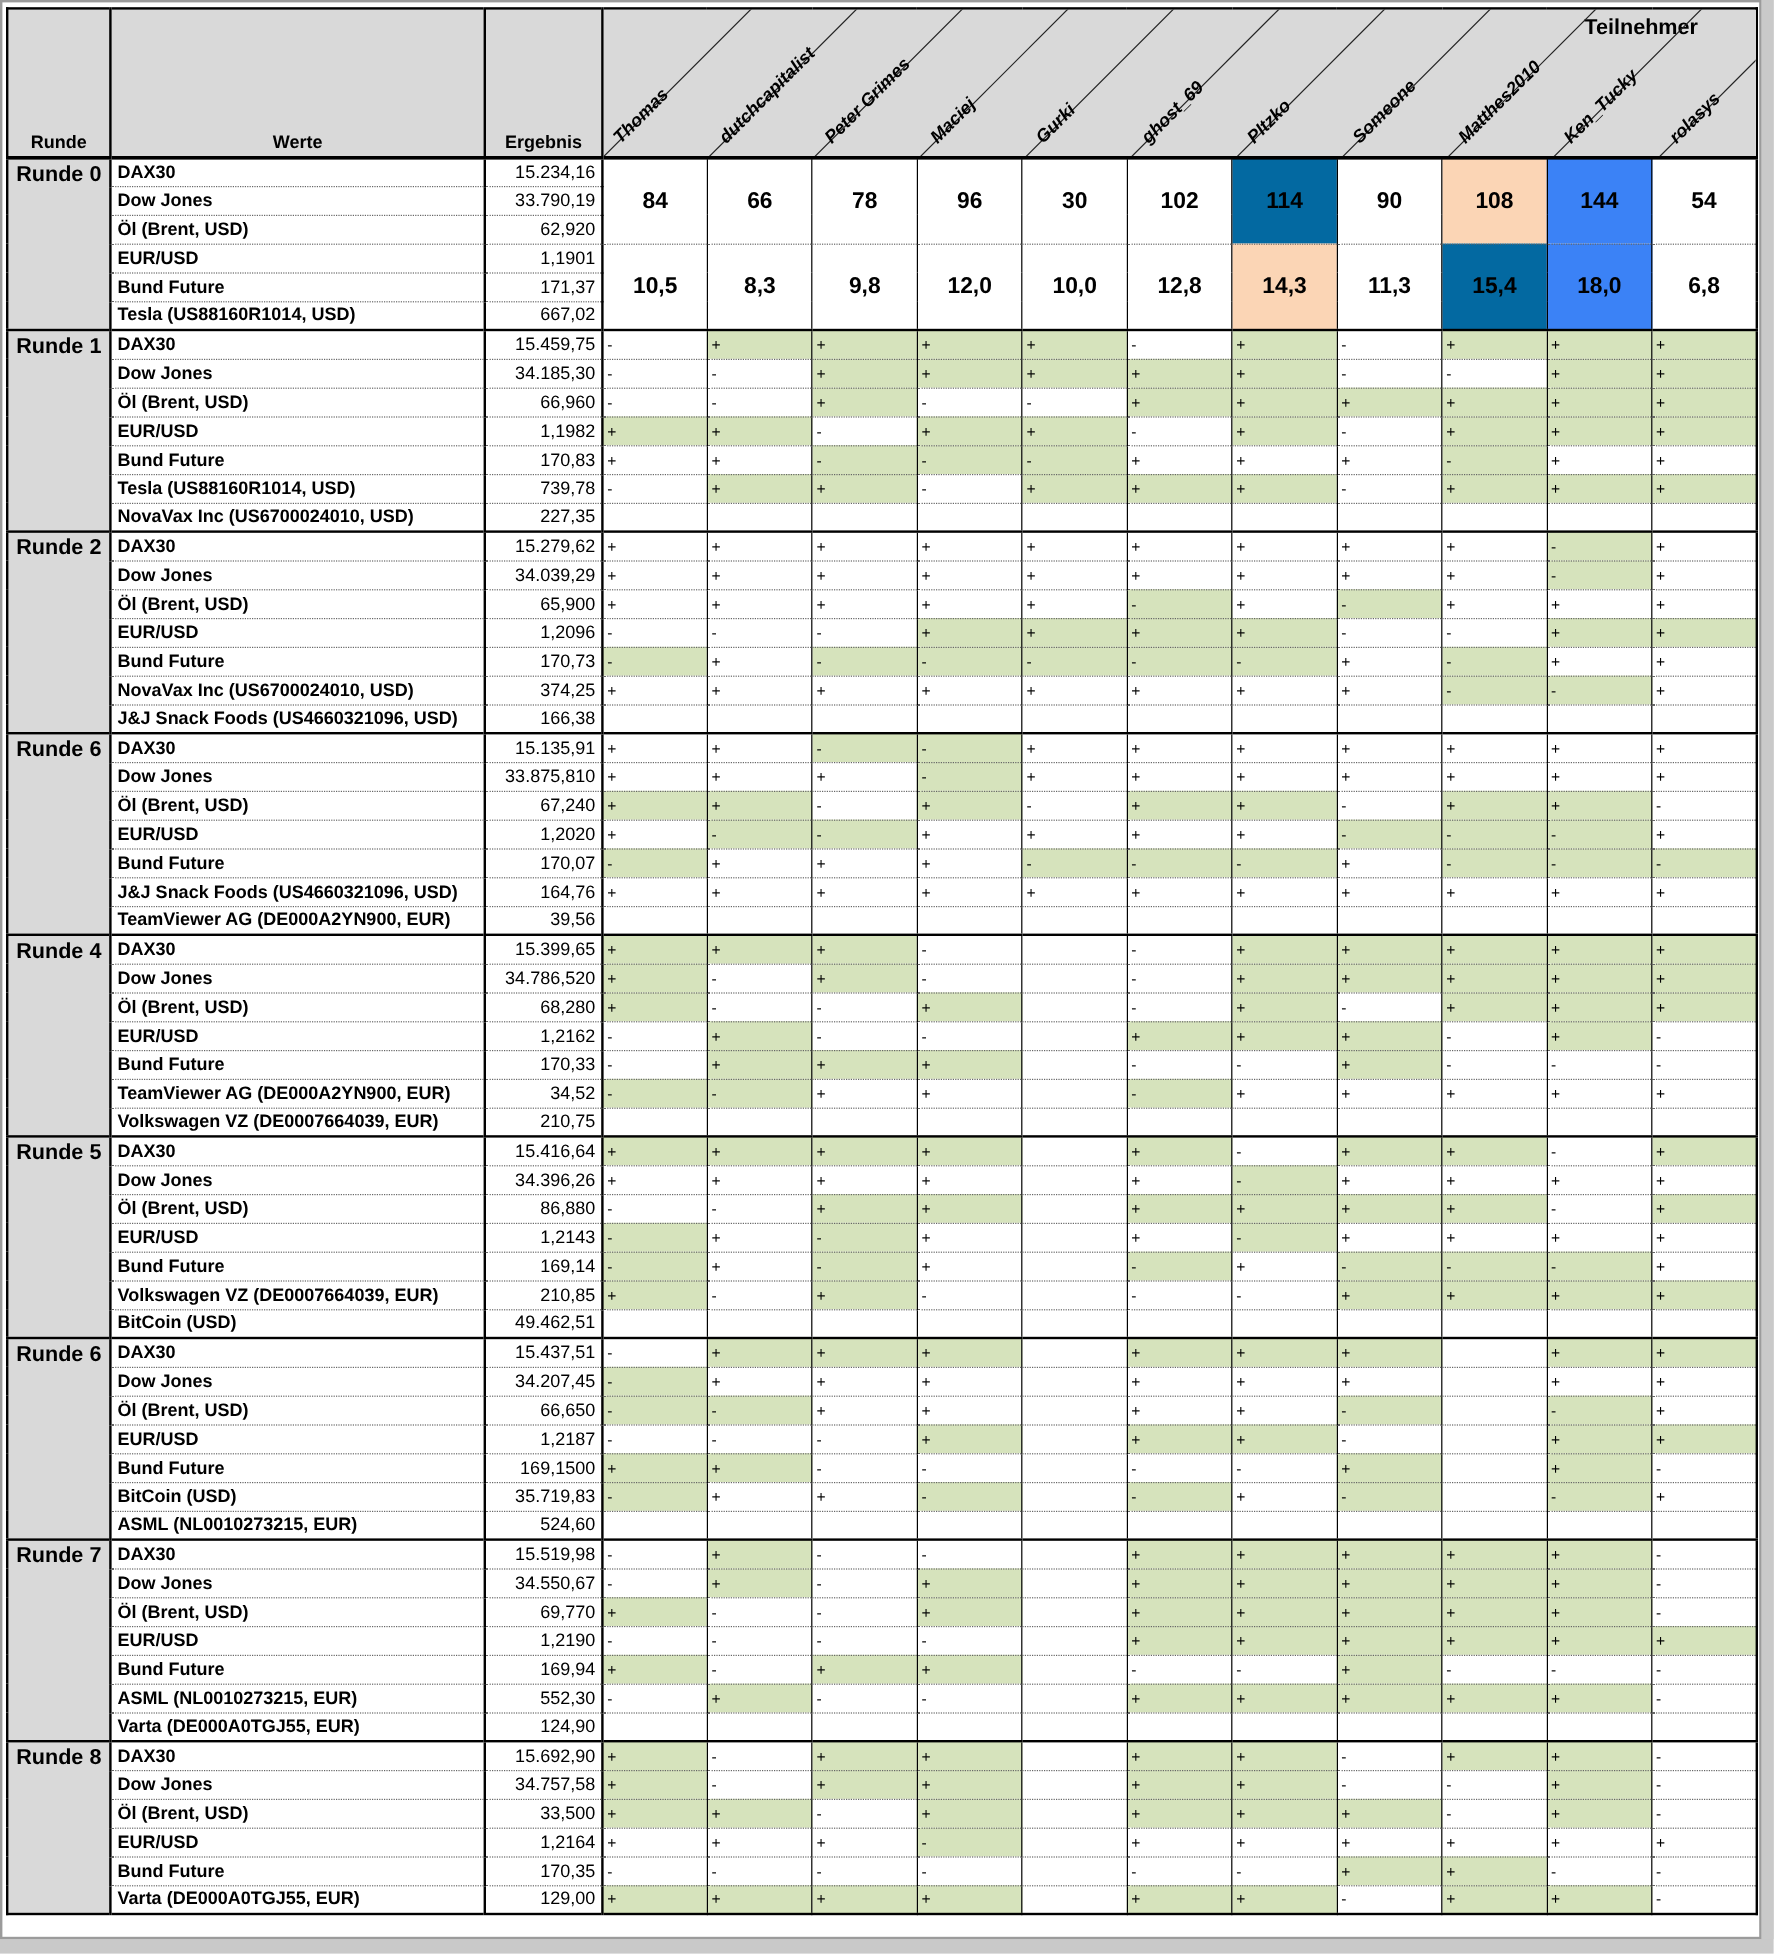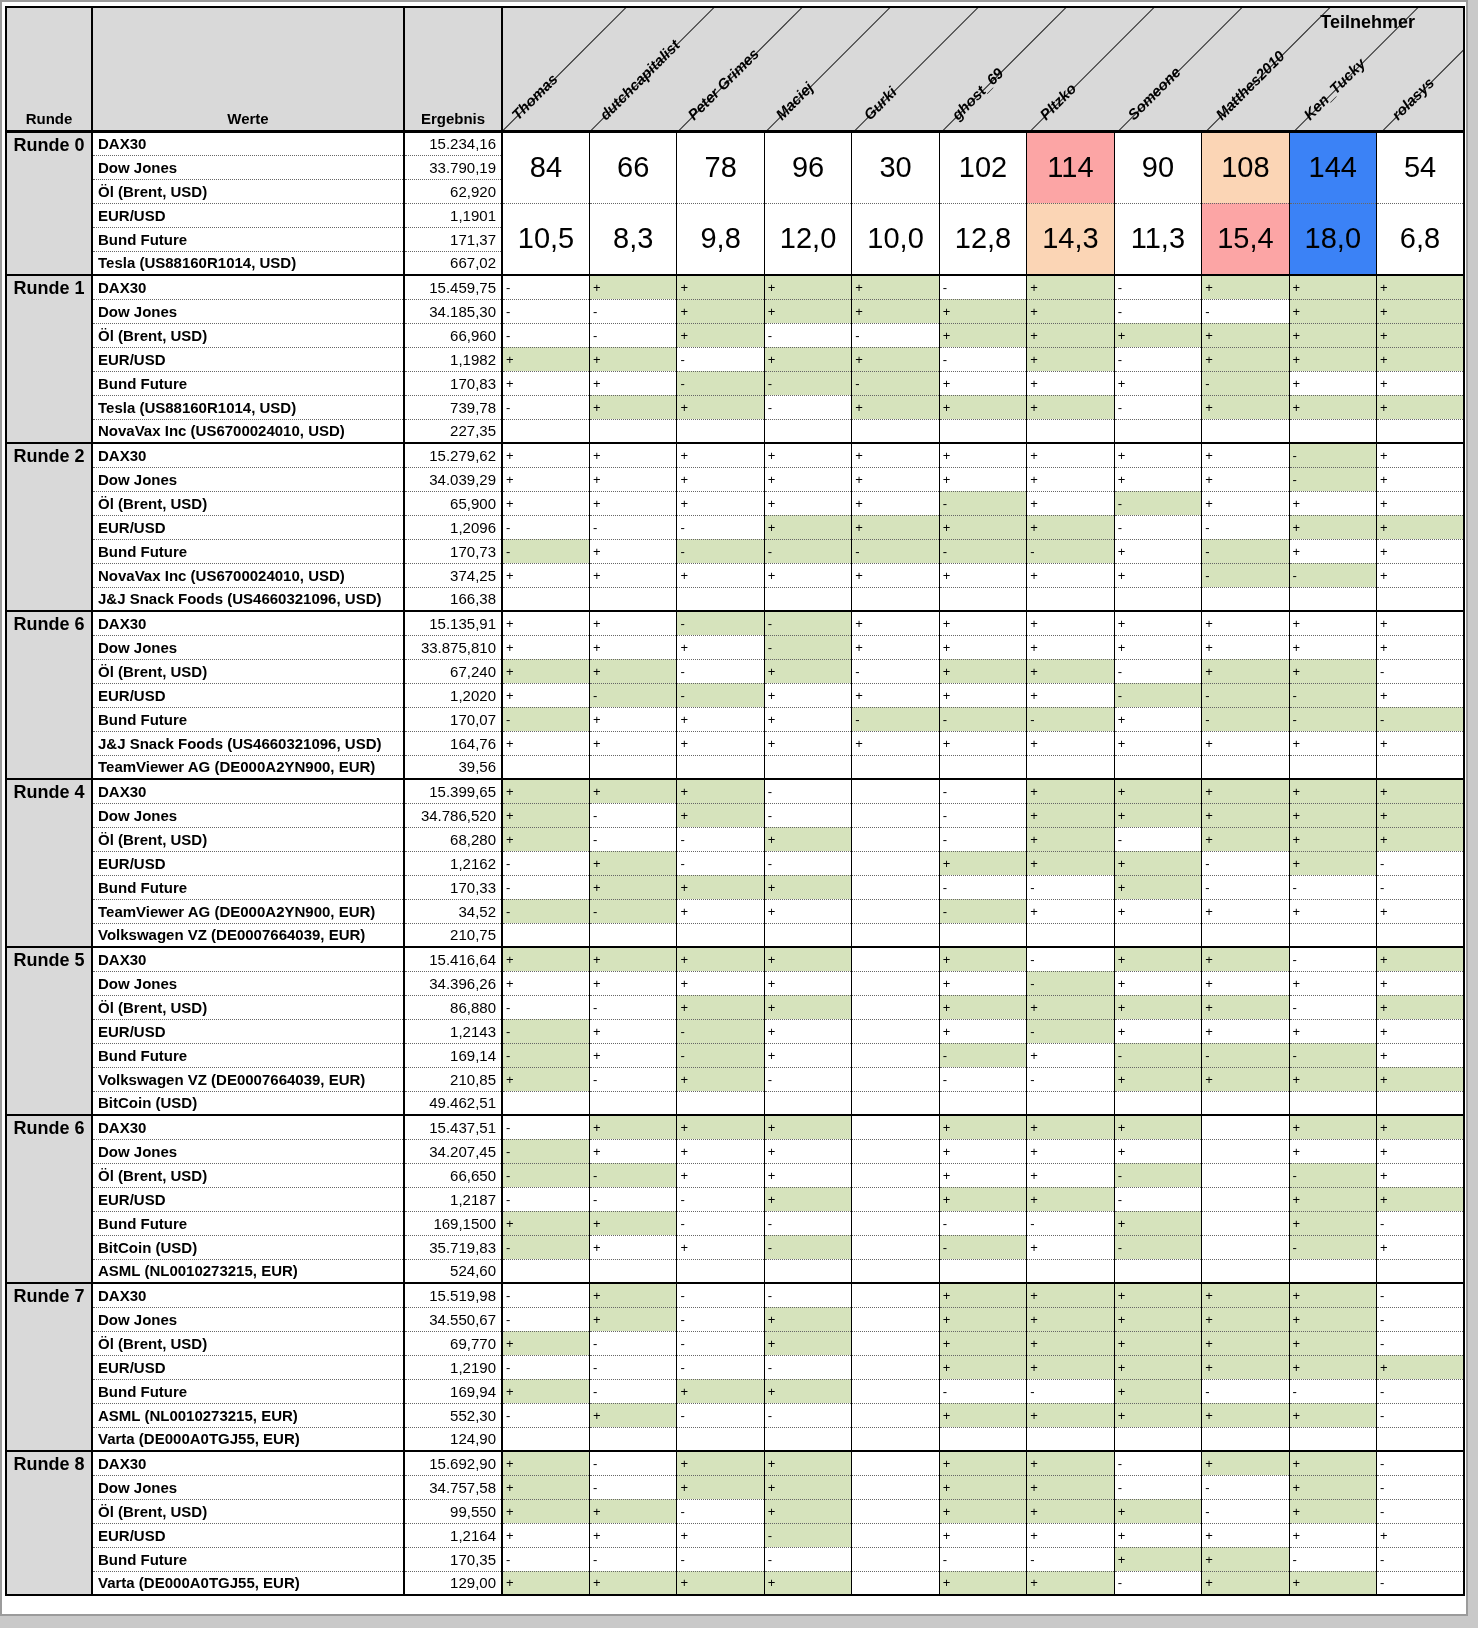--- a/index.html
+++ b/index.html
@@ -24,22 +24,22 @@
      vertical-align:middle;color:#000;}
   tr.block-start td{border-top:2.5px solid #000;}
   td.c-runde{background:#d9d9d9;vertical-align:top;text-align:center;font-weight:bold;font-size:18px;
              border-left:none;padding-top:2px;}
   td.c-werte{font-weight:bold;text-align:left;padding-left:5px;font-size:15px;border-left:2px solid #000;
              white-space:nowrap;overflow:hidden;}
   td.c-erg{text-align:right;padding-right:5px;font-size:15px;border-left:2px solid #000;white-space:nowrap;}
   td.c-p{padding-left:3px;border-left:1px solid #000;}
   td.c-p.pfirst{border-left:2px solid #000;}
   td.green{background:#d6e3bc;}
-  td.score{font-size:29px;text-align:center;vertical-align:middle;padding-left:0;font-weight:normal;margin-left:20px;}
-  td.hl-gray{background:#fca5a5;}
+  td.score{font-size:19px;text-align:center;vertical-align:middle;padding-left:0;font-weight:bold;margin-left:20px;}
+  td.hl-gray{background:#0369a1;}
   td.hl-orange{background:#fbd5b5;}
   td.hl-yellow{background:#3b82f6;}
 </style>
 </head>
 <body>
 
 <div class="frame">
   <table>
     <colgroup>
       <col style="width:86px">
@@ -900,21 +900,21 @@
           <td class="c-p"></td>
           <td class="c-p green">+</td>
           <td class="c-p green">+</td>
           <td class="c-p">-</td>
           <td class="c-p">-</td>
           <td class="c-p green">+</td>
           <td class="c-p">-</td>
         </tr>
         <tr>
           <td class="c-werte">Öl (Brent, USD)</td>
-          <td class="c-erg">99,550</td>
+          <td class="c-erg">33,500</td>
           <td class="c-p pfirst green">+</td>
           <td class="c-p green">+</td>
           <td class="c-p">-</td>
           <td class="c-p green">+</td>
           <td class="c-p"></td>
           <td class="c-p green">+</td>
           <td class="c-p green">+</td>
           <td class="c-p green">+</td>
           <td class="c-p">-</td>
           <td class="c-p green">+</td>

